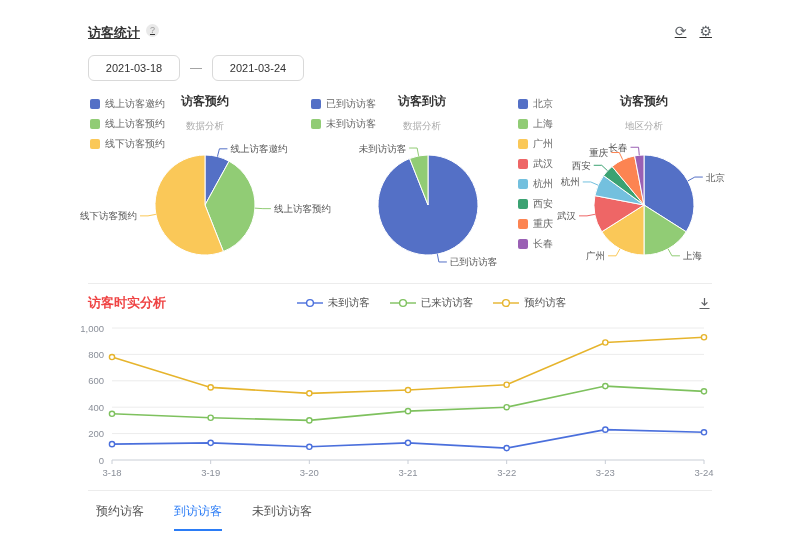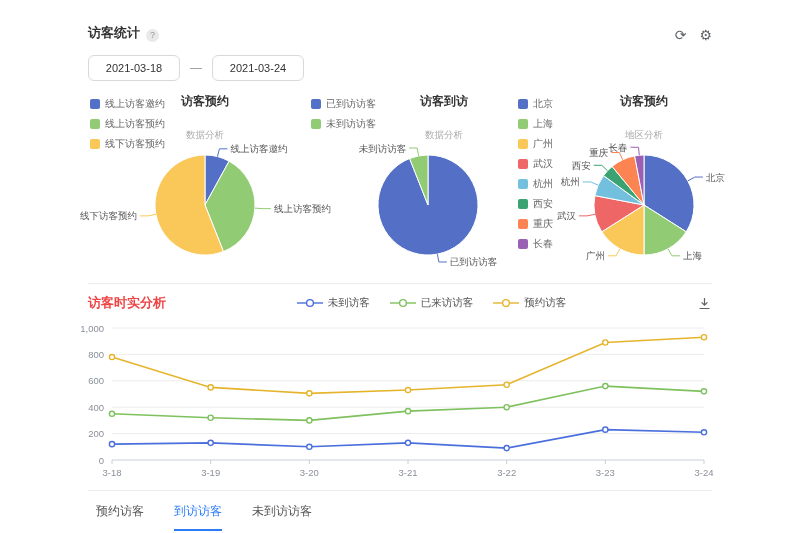--- a/index.html
+++ b/index.html
@@ -1,20 +1,20 @@
 <!DOCTYPE html>
 <html><head>
 <meta charset="utf-8">
 <style>
   * { margin:0; padding:0; box-sizing:border-box; }
   html,body { width:800px; height:533px; background:#fff; overflow:hidden; }
   body { font-family:"Liberation Sans","DejaVu Sans",sans-serif; color:#333; }
   .container { padding:24px 88px 0; }
 
-  .page-header { display:flex; align-items:flex-end; }
+  .page-header { display:flex; align-items:flex-start;text-decoration:underline; }
   .page-title { font-size:13px; font-weight:bold; color:#333; }
   .help-badge { width:13px; height:13px; border-radius:50%; background:#e9e9e9; color:#999;
                 font-size:9px; line-height:13px; text-align:center; margin-left:6px; cursor:pointer; }
   .header-icons { margin-left:auto; display:flex; gap:13px; color:#5f6368; font-size:14px; }
   .hicon { cursor:pointer; line-height:1; }
 
   .filter-row { display:flex; align-items:center; margin-top:13px; }
   .date-input { width:92px; height:26px; border:1px solid #d9d9d9; border-radius:6px;
                 font-size:11px; color:#333; text-align:center; background:#fff; outline:none; }
   .date-sep { margin:0 10px; color:#999; font-size:12px; }
@@ -24,21 +24,21 @@
   .btn.primary { background:#2b7cf6; border-color:#2b7cf6; color:#fff; }
 
   .pies-row { display:flex; margin-top:12px; }
   .chart-group { position:relative; width:208px; height:190px; }
   .pie-legend { position:absolute; top:4px; z-index:2; }
   .lg-item { display:flex; align-items:center; margin-bottom:6px; cursor:pointer; }
   .sw { width:10px; height:10px; border-radius:2px; margin-right:5px; flex:none; }
   .lb { font-size:10px; color:#666; white-space:nowrap; }
   .pie-titles { position:absolute; top:0; width:120px; text-align:center; z-index:1; }
   .pie-title { font-size:12px; font-weight:bold; color:#333; }
-  .pie-subtitle { font-size:9.5px; color:#aaa; margin-top:19px; }
+  .pie-subtitle { font-size:9.5px; color:#aaa; margin-top:10px; }
   .pie-svg { position:absolute; left:0; top:0; overflow:visible; }
   .pie-svg text { font-size:9.5px; fill:#555; }
 
   .line-section { border-top:1px solid #ececec; padding-top:10px; }
   .line-header { display:flex; align-items:center; }
   .line-title { font-size:13px; font-weight:bold; color:#ef4444; }
   .line-legend { flex:1; display:flex; justify-content:center; gap:20px; }
   .ll-item { display:flex; align-items:center; gap:5px; font-size:10.5px; color:#555; cursor:pointer; }
   .dl-icon { cursor:pointer; flex:none; }
   #linechart { display:block; margin-left:-12px; margin-top:6px; }
@@ -96,21 +96,21 @@
           <path d="M117,112 L141.08768370508577,68.18466599780682 A50,50 0 0 1 135.4062276342339,158.48882429441258 Z" fill="#91cc75" stroke="#fff" stroke-width="1"></path>
           <polyline points="166.9013364214136,115.13952597646568 174.88555024883976,115.64185013270018 182.88555024883976,115.64185013270018" fill="none" stroke="#91cc75" stroke-width="1"></polyline>
           <text x="185.88555024883976" y="119.14185013270018" text-anchor="start">线上访客预约</text>
           <path d="M117,112 L135.4062276342339,158.48882429441258 A50,50 0 1 1 116.99999999999999,62 Z" fill="#fac858" stroke="#fff" stroke-width="1"></path>
           <polyline points="67.88563746356556,121.36906572928623 60.027339457736055,122.86811624597203 52.027339457736055,122.86811624597203" fill="none" stroke="#fac858" stroke-width="1"></polyline>
           <text x="49.027339457736055" y="126.36811624597203" text-anchor="end">线下访客预约</text>
         </svg>
     </div>
 
     <div class="chart-group">
-      <div class="pie-titles" style="left:88px">
+      <div class="pie-titles" style="left:66px">
         <div class="pie-title">访客到访</div>
         <div class="pie-subtitle">数据分析</div>
       </div>
       <div class="pie-legend" id="pielegend-1" style="left:15px">
           <div class="lg-item">
             <span class="sw" style="background: rgb(84, 112, 198);"></span>
             <span class="lb">已到访访客</span>
           </div>
           <div class="lg-item">
             <span class="sw" style="background: rgb(145, 204, 117);"></span>

